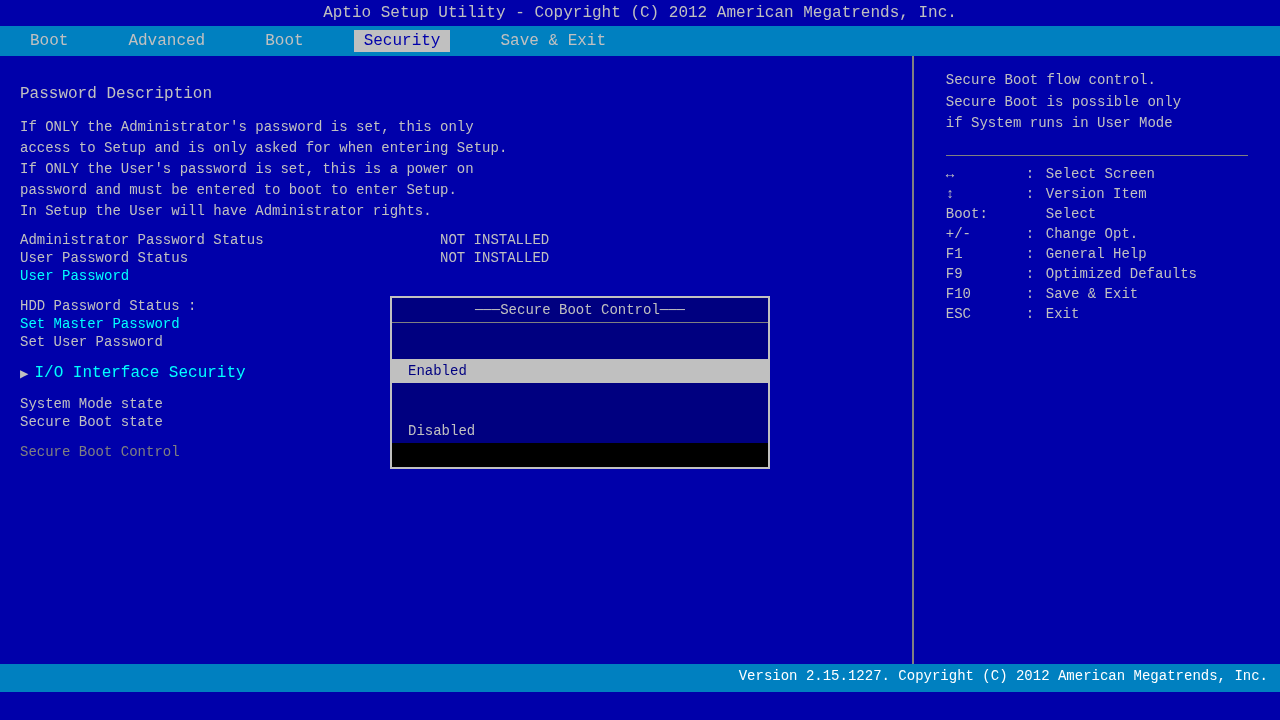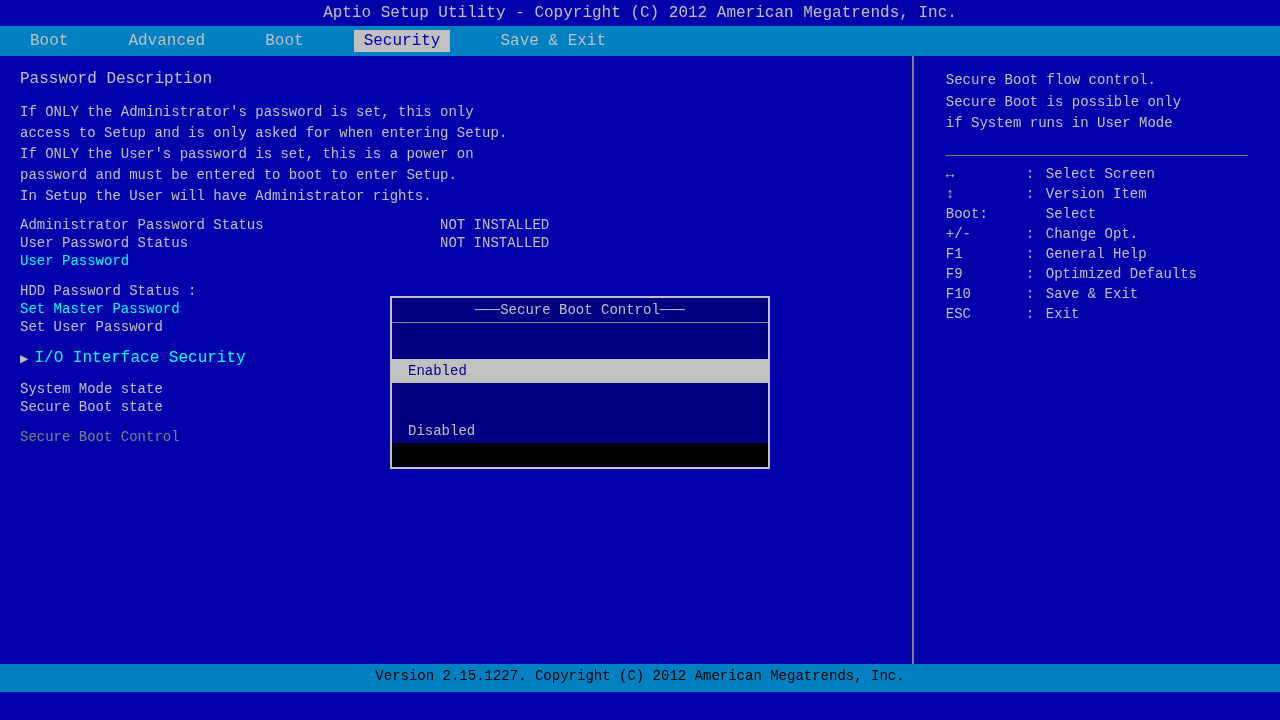--- a/index.html
+++ b/index.html
@@ -45,21 +45,21 @@
     
     #main-content {
       display: flex;
       flex-direction: row;
       height: 608px;
       background-color: #0000AA;
     }
     
     #left-panel {
       width: 994px;
-      padding: 14px 20px;
+      padding: 29px 20px;
       border-right: 2px solid #808080;
       position: relative;
     }
     .section-title {
       color: #c0c0c0;
       margin-bottom: 14px;
       font-size: 16px;
     }
     .description-text {
       color: #c0c0c0;
@@ -164,23 +164,23 @@
     }
     .key-sep {
       width: 20px;
     }
     .key-desc {
       color: #c0c0c0;
     }
     
     #footer {
       background-color: #0080c0;
-      text-align: center;
+      text-align: right;
       padding: 4px 12px;
-      color: #000000;
+      color: #ffffff;
       font-size: 14px;
       height: 28px;
     }
   </style>
 </head>
 <body>
 
 <div id="title-bar">
   <span>Aptio Setup Utility - Copyright (C) 2012 American Megatrends, Inc.</span>
 </div>

